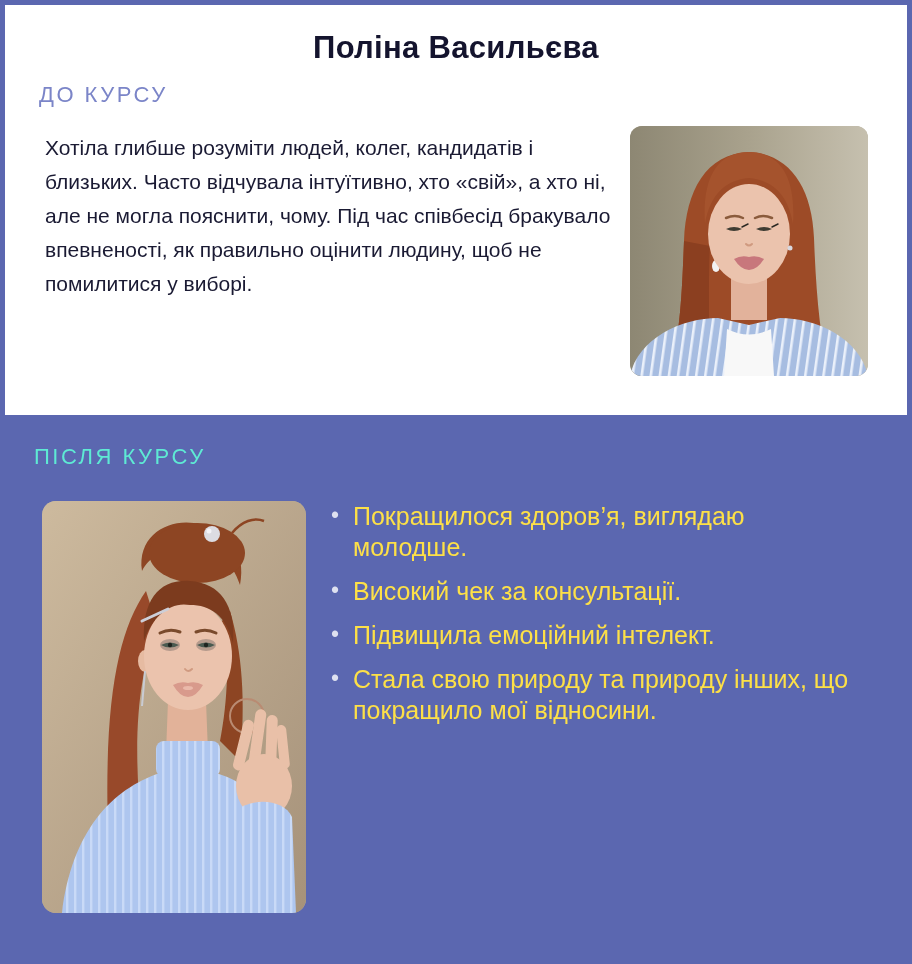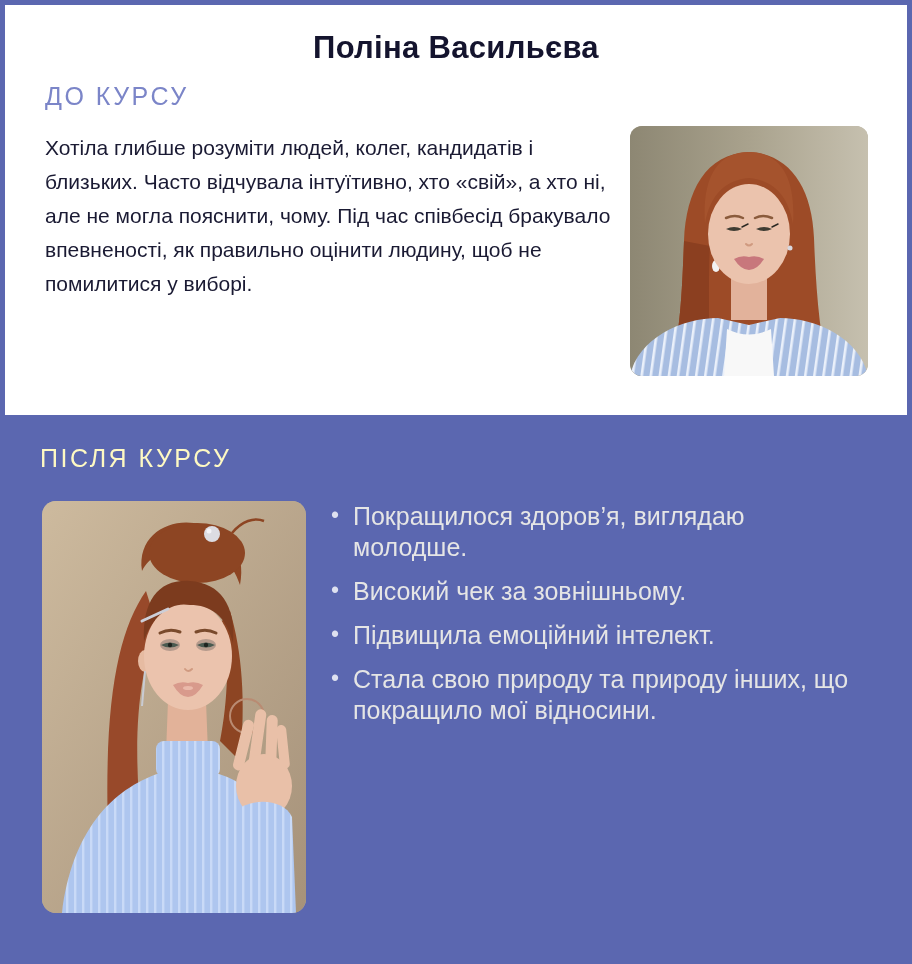--- a/index.html
+++ b/index.html
@@ -18,25 +18,25 @@
     width:902px; height:410px;
     background:#FFFFFF;
   }
   .title {
     position:absolute; top:25px; left:0; width:100%;
     margin:0; text-align:center;
     font-size:31px; font-weight:700; letter-spacing:0.3px;
     color:#14142E;
   }
   .section-label {
-    position:absolute; left:40px;
-    font-size:25px; font-weight:400; letter-spacing:2.5px;
+    position:absolute; left:34px;
+    font-size:22px; font-weight:400; letter-spacing:2.5px;
   }
   .label-before { top:77px; color:#7B85C8; }
-  .label-after  { top:444px; color:#fef9c3; }
+  .label-after  { top:444px; color:#5eead4; }
 
   .before-text {
     position:absolute; left:40px; top:126px; width:575px;
     margin:0;
     font-size:21px; line-height:34px;
     color:#1A1A33;
   }
 
   .photo {
     position:absolute; overflow:hidden; background:#B3AC98;
@@ -52,21 +52,21 @@
   }
 
   
   .bullets {
     list-style:none; margin:0; padding:0;
     position:absolute; left:330px; top:501px; width:522px;
   }
   .bullets li {
     position:relative; padding-left:23px; margin-bottom:13px;
     font-size:25px; line-height:31px;
-    color:#e5e5e5;
+    color:#fde047;
   }
   .bullets li::before {
     content:"\2022";
     position:absolute; left:1px; top:-1px;
     font-size:23px; color:#DEE1F0;
   }
 </style>
 </head>
 <body>
 
@@ -165,20 +165,20 @@
       <path d="M192 412 L194 310 C210 296 242 298 250 316 L254 412 Z" fill="url(#rib)"></path>
     </svg>
   </div>
 
   <ul class="bullets">
 
       <li><span class="li-text">Покращилося здоров’я, виглядаю молодше.</span></li>
 
 
 
-      <li><span class="li-text">Високий чек за зовнішньому.</span></li>
+      <li><span class="li-text">Високий чек за консультації.</span></li>
 
       <li><span class="li-text">Підвищила емоційний інтелект.</span></li>
 
       <li><span class="li-text">Стала свою природу та природу інших, що покращило мої відносини.</span></li>
     </ul>
 
 </div>
 
 </body></html>

